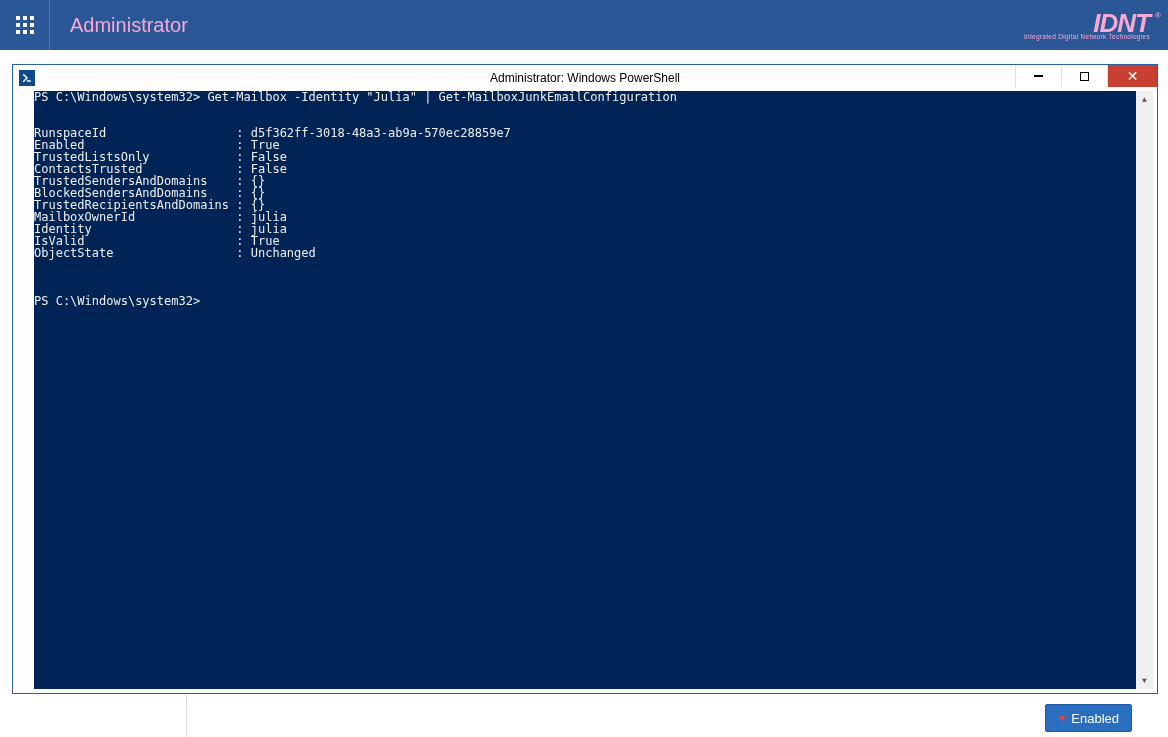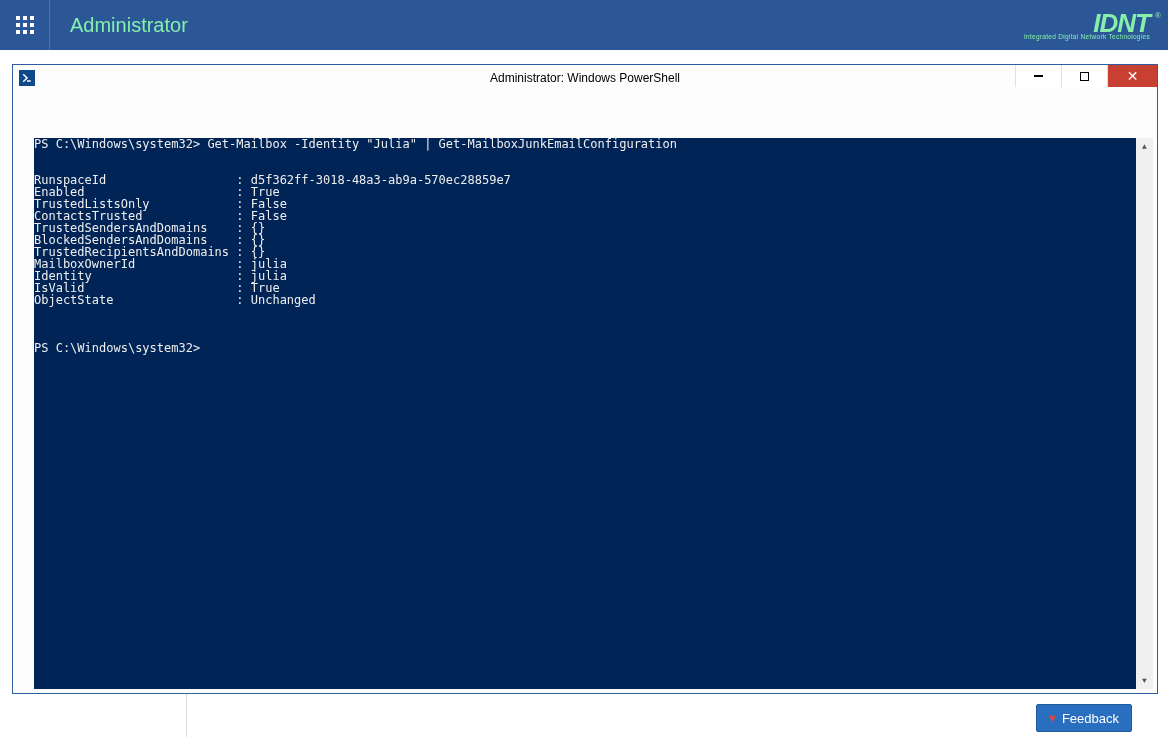--- a/index.html
+++ b/index.html
@@ -4,21 +4,21 @@
 <style>
   * { box-sizing: border-box; margin: 0; padding: 0; }
   html, body { width: 1168px; height: 737px; overflow: hidden; font-family: "Segoe UI", Arial, sans-serif; background: #fff; }
 
   
   .banner {
     height: 50px;
     background: #2b5797;
     display: flex;
     align-items: center;
-    color: #86efac;
+    color: #f9a8d4;
   }
   .apps-btn {
     width: 50px; height: 50px;
     display: flex; align-items: center; justify-content: center;
     border-right: 1px solid rgba(255,255,255,0.18);
     cursor: pointer;
   }
   .apps-grid {
     display: grid;
     grid-template-columns: repeat(3, 4px);
@@ -45,21 +45,21 @@
   }
 
   
   .ps-window {
     position: absolute;
     left: 12px; top: 14px;
     width: 1146px;
     height: 630px;
     border: 1px solid #2c5ea0;
     background: #fdfdfd;
-    display:flex; flex-direction:column;gap:47px;
+    display:flex; flex-direction:column;
   }
   .ps-titlebar {
     height: 26px;
     display:flex; align-items:center;
     font-size: 12px;
     color: #000;
     background: #fdfdfd;
     position:relative;
   }
   .ps-icon {
@@ -200,16 +200,16 @@
         <div class="track"></div>
         <div class="arrow">▼</div>
       </div>
     </div>
   </div>
 
   <div class="sidebar-line"></div>
 
   <button class="feedback-btn">
     <span class="heart">♥</span>
-    <span>Feedback</span>
+    <span>Enabled</span>
   </button>
 
 </div>
 
 </body></html>

